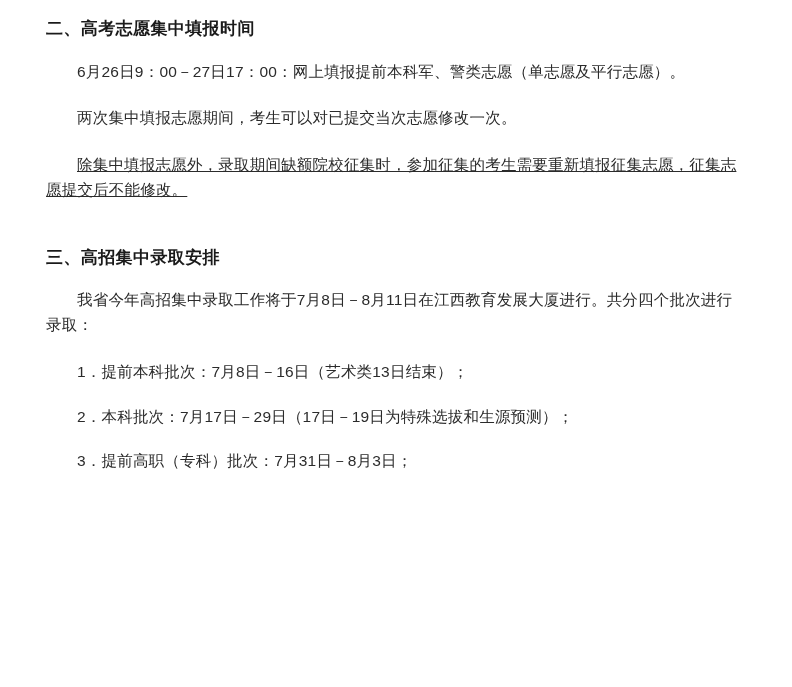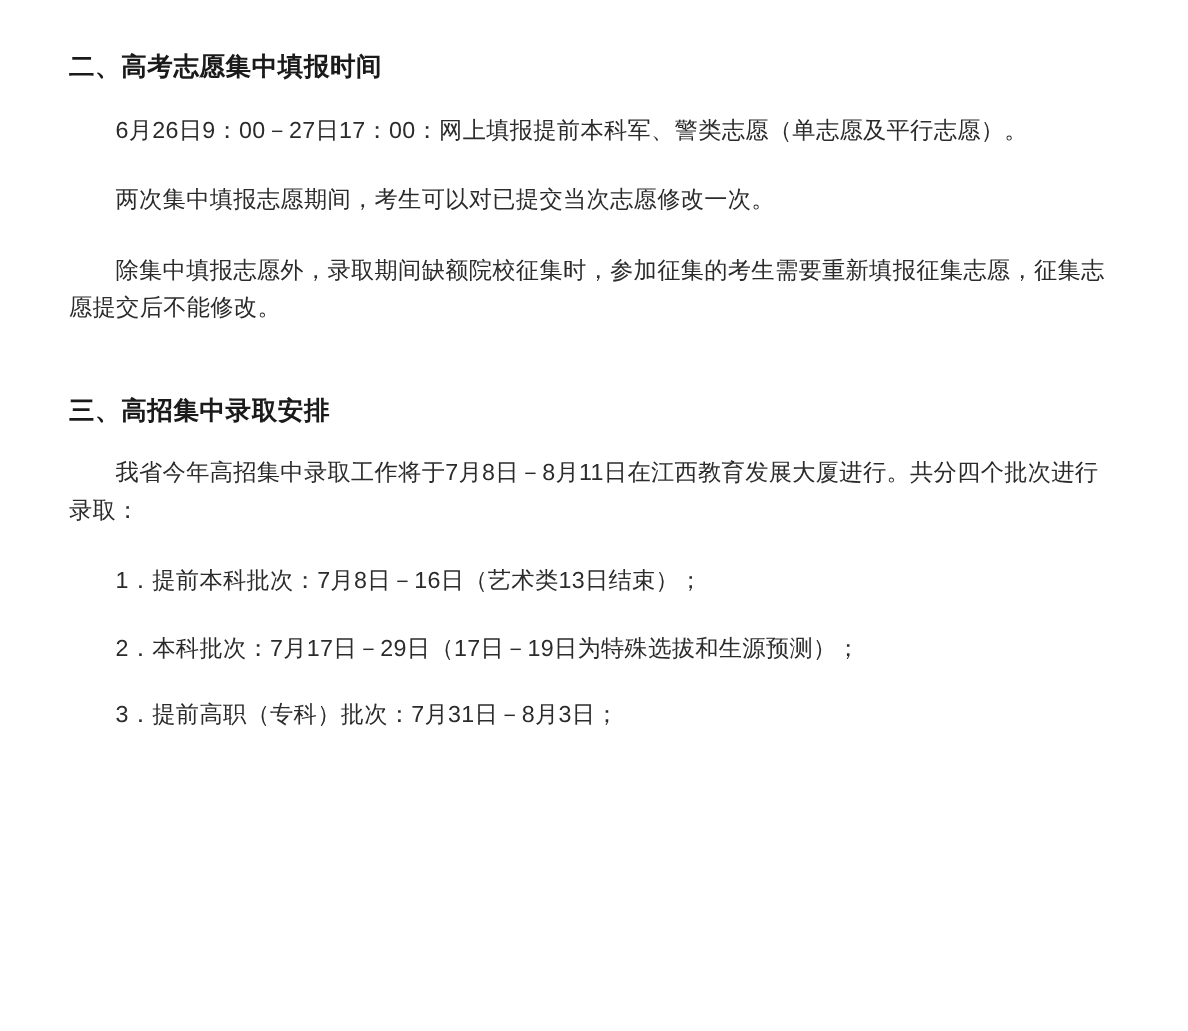--- a/index.html
+++ b/index.html
@@ -11,21 +11,21 @@
     width: 792px;
     height: 687px;
     font-family: "Liberation Sans", "DejaVu Sans", sans-serif;
     color: #333333;
     overflow: hidden;
   }
   .page {
     width: 792px;
     height: 656px;
     box-sizing: border-box;
-    padding: 22px 46px 0 46px;
+    padding: 6px 46px 0 46px;
     position: relative;
   }
   .heading {
     font-size: 17px;
     font-weight: bold;
     color: #1a1a1a;
     line-height: 1.5;
     margin: 10px 0 18px 0;
     letter-spacing: 0.4px;
   }
@@ -40,20 +40,21 @@
     letter-spacing: 0.2px;
   }
   .para.indent {
     text-indent: 2em;
   }
   .para.list-item {
     margin-bottom: 20px;
     padding-left: 2em;
   }
   .para.wrap {
+    text-decoration: underline;
   }
 </style>
 </head>
 <body>
 
 <div class="page">
 
   <h2 class="heading">二、高考志愿集中填报时间</h2>
 
 

